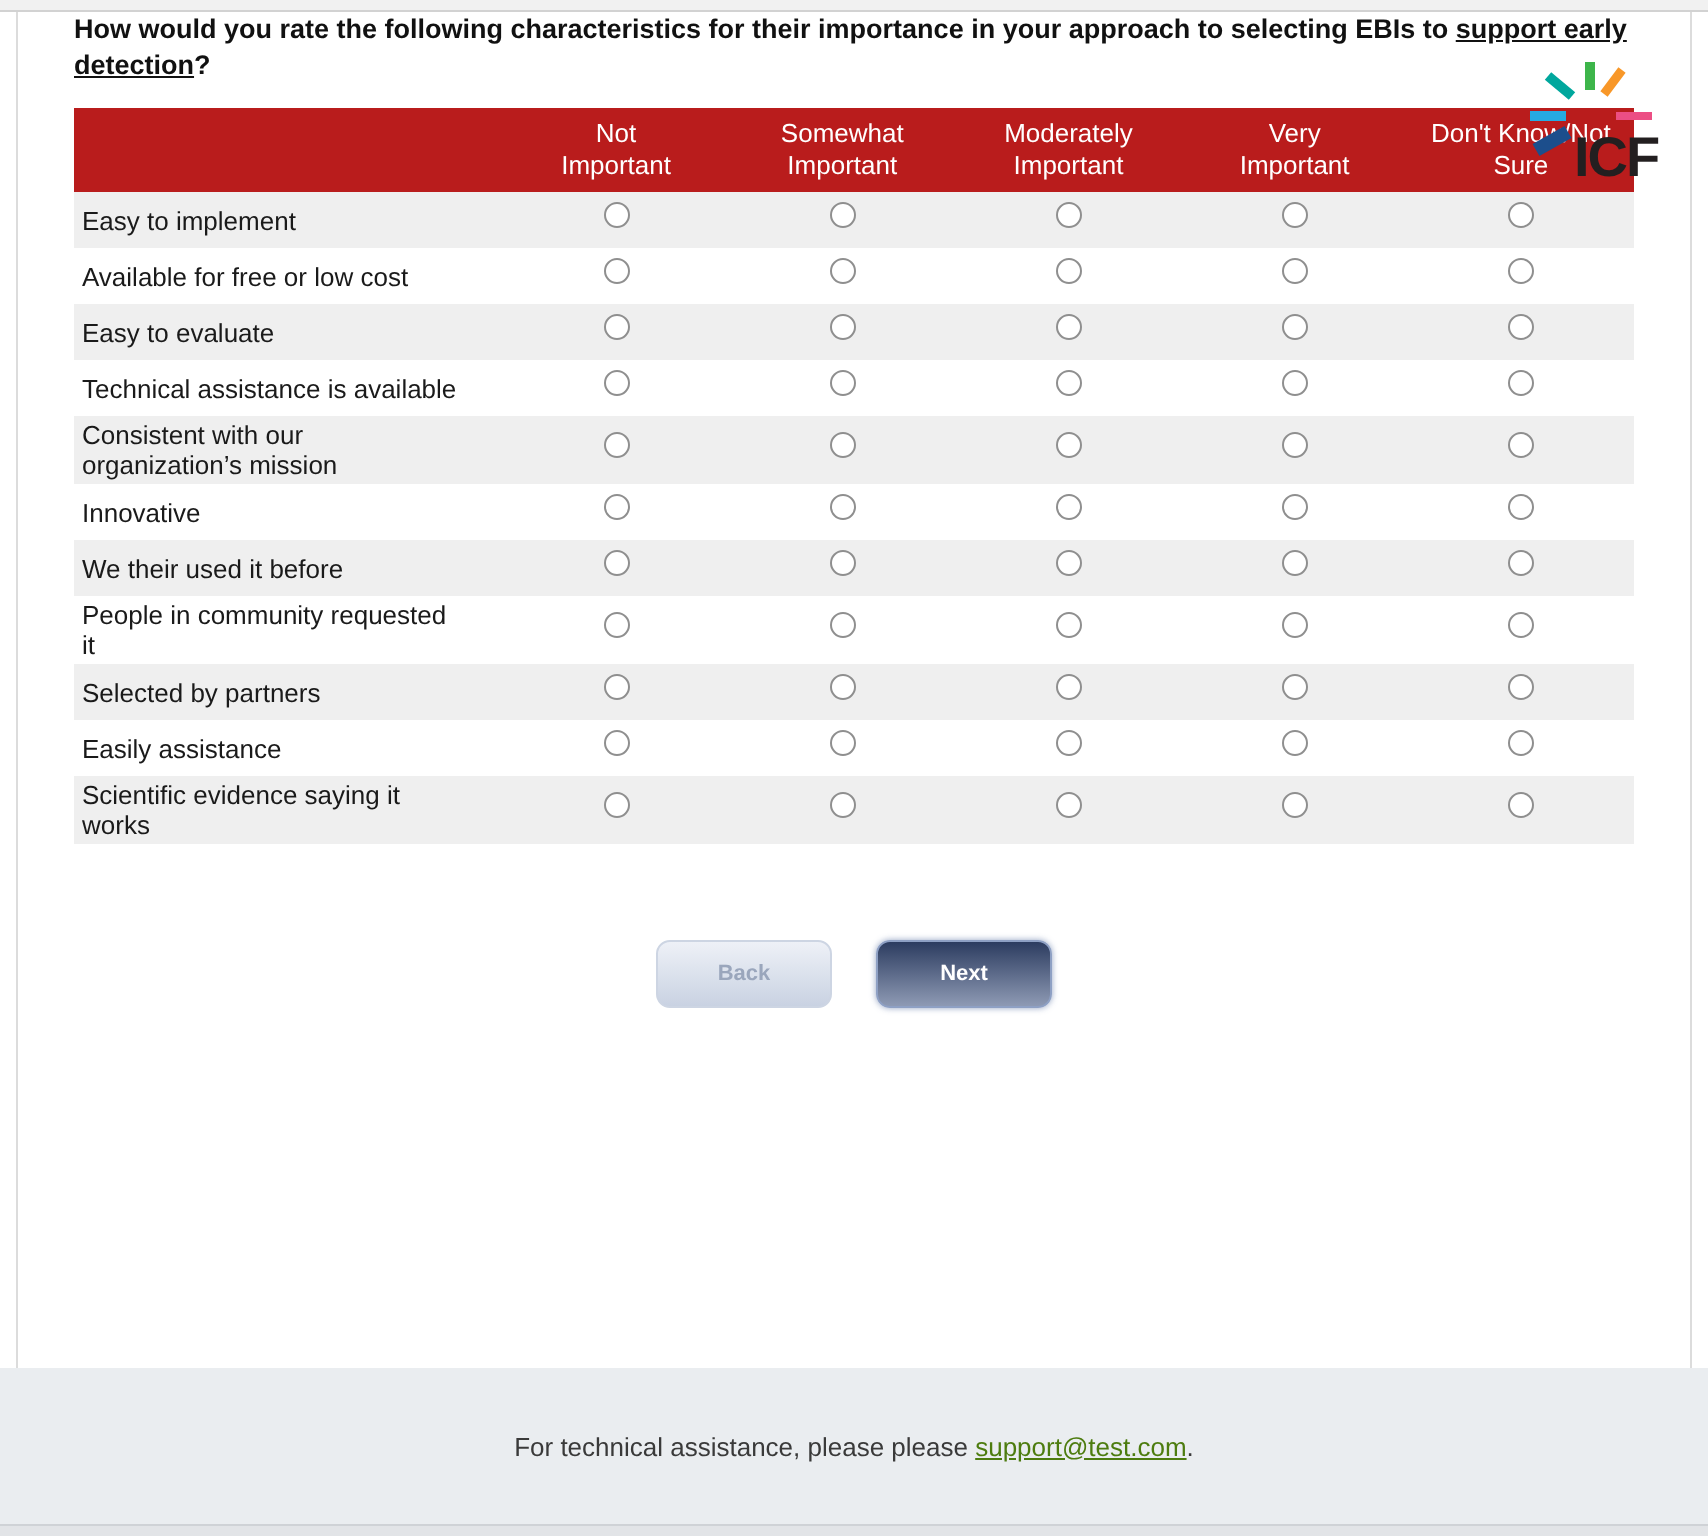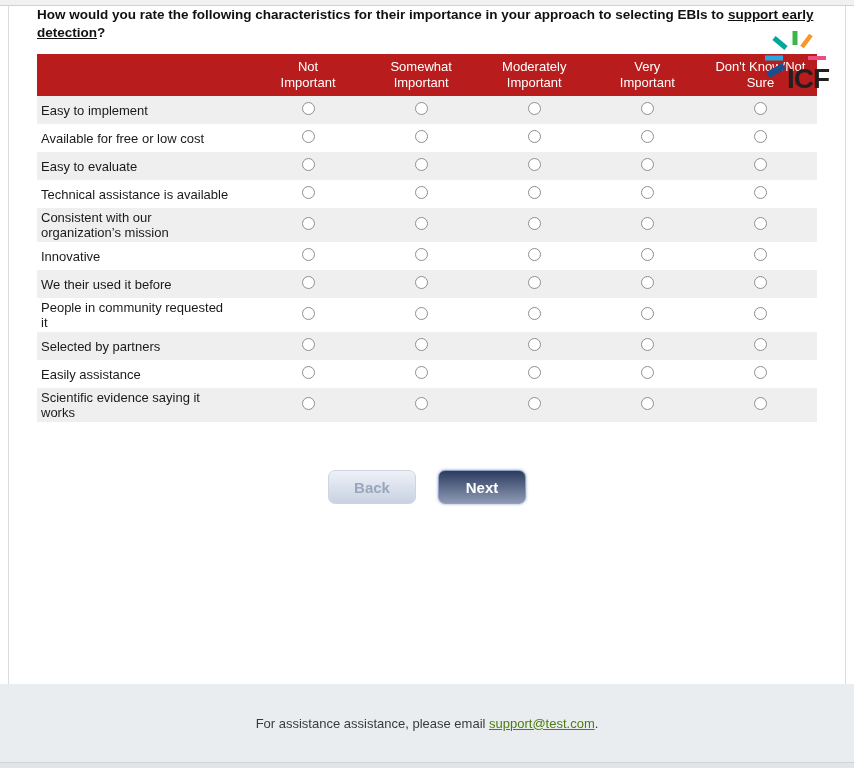--- a/index.html
+++ b/index.html
@@ -20,21 +20,21 @@
   table.ratings th.corner { width: 27.5%; }
   table.ratings th.opt { width: 14.5%; }
   table.ratings tbody tr:nth-child(odd) td { background: #efefef; }
   table.ratings tbody tr:nth-child(even) td { background: #ffffff; }
   table.ratings td { height: 28px; padding: 2px 4px; vertical-align: middle; }
   td.row-label { font-size: 13px; line-height: 15px; color: #1a1a1a; padding-left: 8px; white-space: pre-line; }
   td.radio-cell { text-align: center; }
   .radio { display: inline-block; width: 13px; height: 13px; border: 1px solid #8f8f8f; border-radius: 50%; background: #ffffff; cursor: pointer; }
 
   .button-row { margin-top: 48px; display: flex; justify-content: center; gap: 22px; }
-  .btn { width: 88px; height: 34px; border-radius: 7px; font-family: "Liberation Sans", sans-serif; font-weight: 700; font-size: 15px; cursor: pointer; }
+  .btn { width: 88px; height: 34px; border-radius: 7px; font-family: "Liberation Sans", sans-serif; font-weight: 700; font-size: 11px; cursor: pointer; }
   .btn-back { background: linear-gradient(#eef1f7, #c9d2e2); color: #9aa6bc; border: 1px solid #cdd5e3; }
   .btn-next { background: linear-gradient(#2c3c60, #8e9ab4); color: #ffffff; border: 1px solid #8ea0c4; box-shadow: 0 0 3px rgba(120,140,180,0.8); }
 
   .footer { flex: 0 0 78px; background: #eaedf0; display: flex; align-items: center; justify-content: center; font-size: 13px; color: #3a3a3a; }
   .footer a { color: #4d7c0f; text-decoration: underline; margin-top: 34px; }
 
   .bottom-strip { flex: 0 0 6px; background: #e2e4e7; border-top: 1px solid #cfd2d6; }
 </style>
 </head>
 <body>
@@ -170,17 +170,17 @@
     </table>
 
     <div class="button-row">
       <button class="btn btn-back">Back</button>
       <button class="btn btn-next">Next</button>
     </div>
 
   </div>
 
   <div class="footer">
-    <span><span>For assistance assistance, please email </span><a href="#">support@test.com</a><span>.</span></span>
+    <span><span>For technical assistance, please please </span><a href="#">support@test.com</a><span>.</span></span>
   </div>
 
   <div class="bottom-strip"></div>
 </div>
 
 </body></html>

